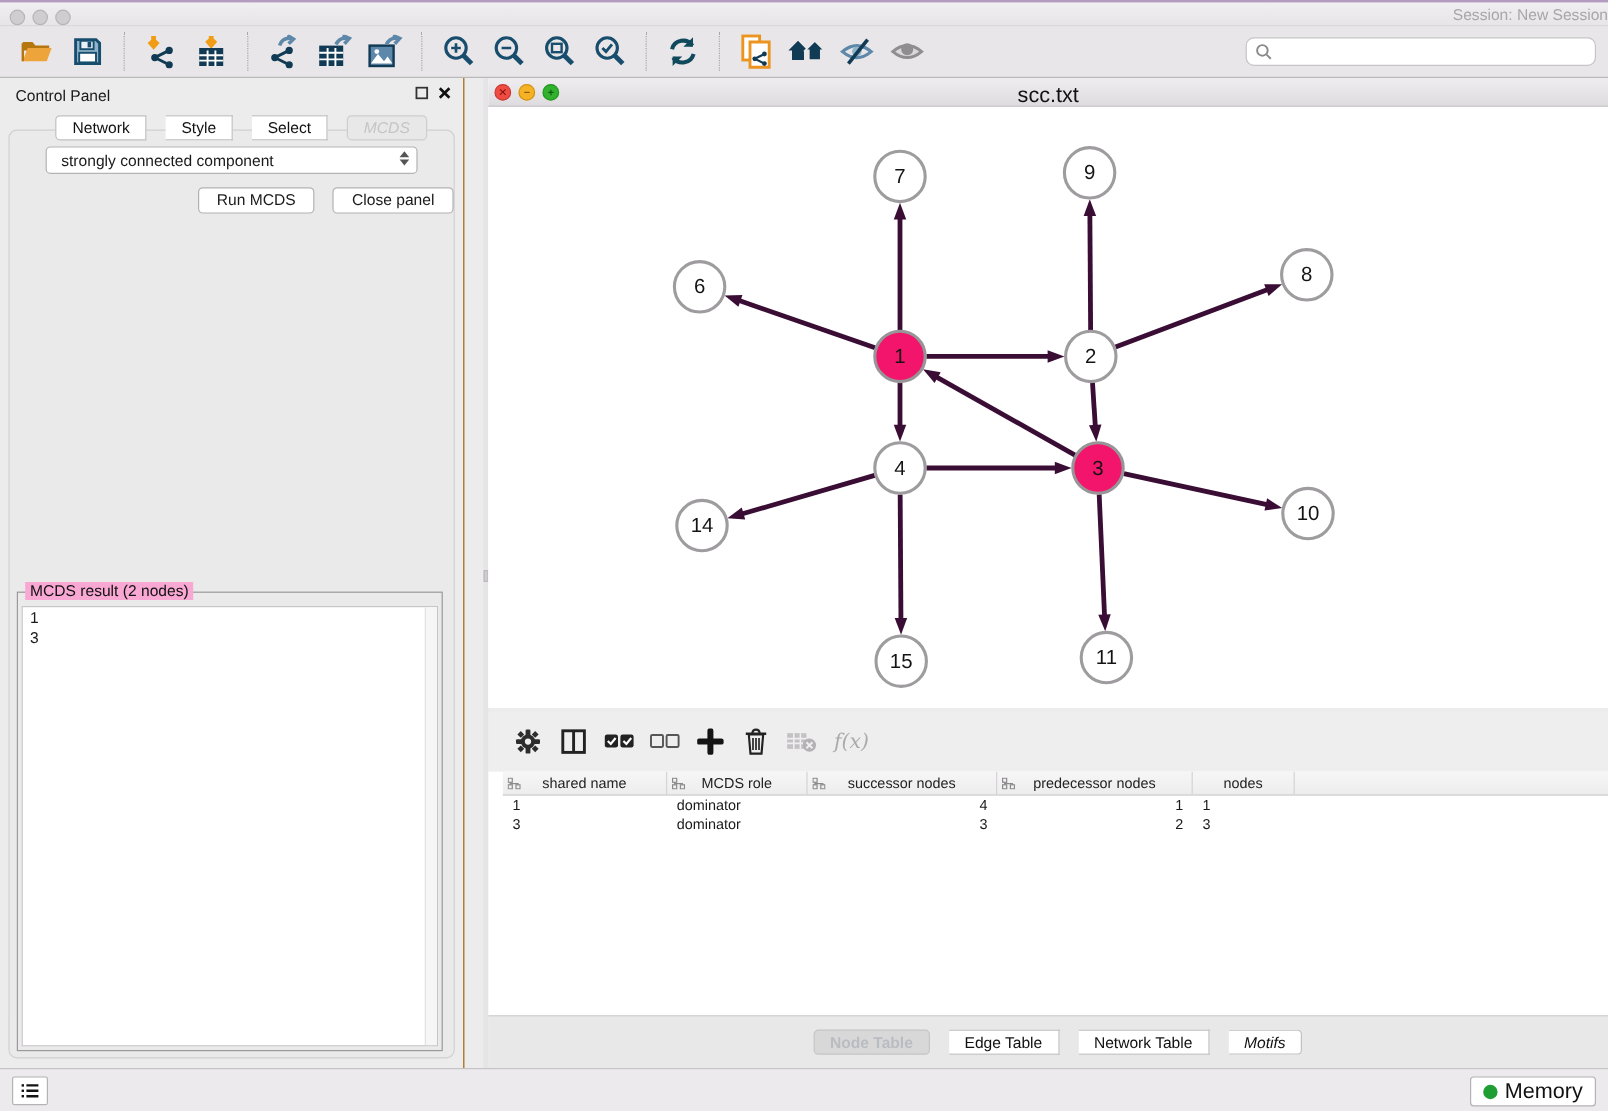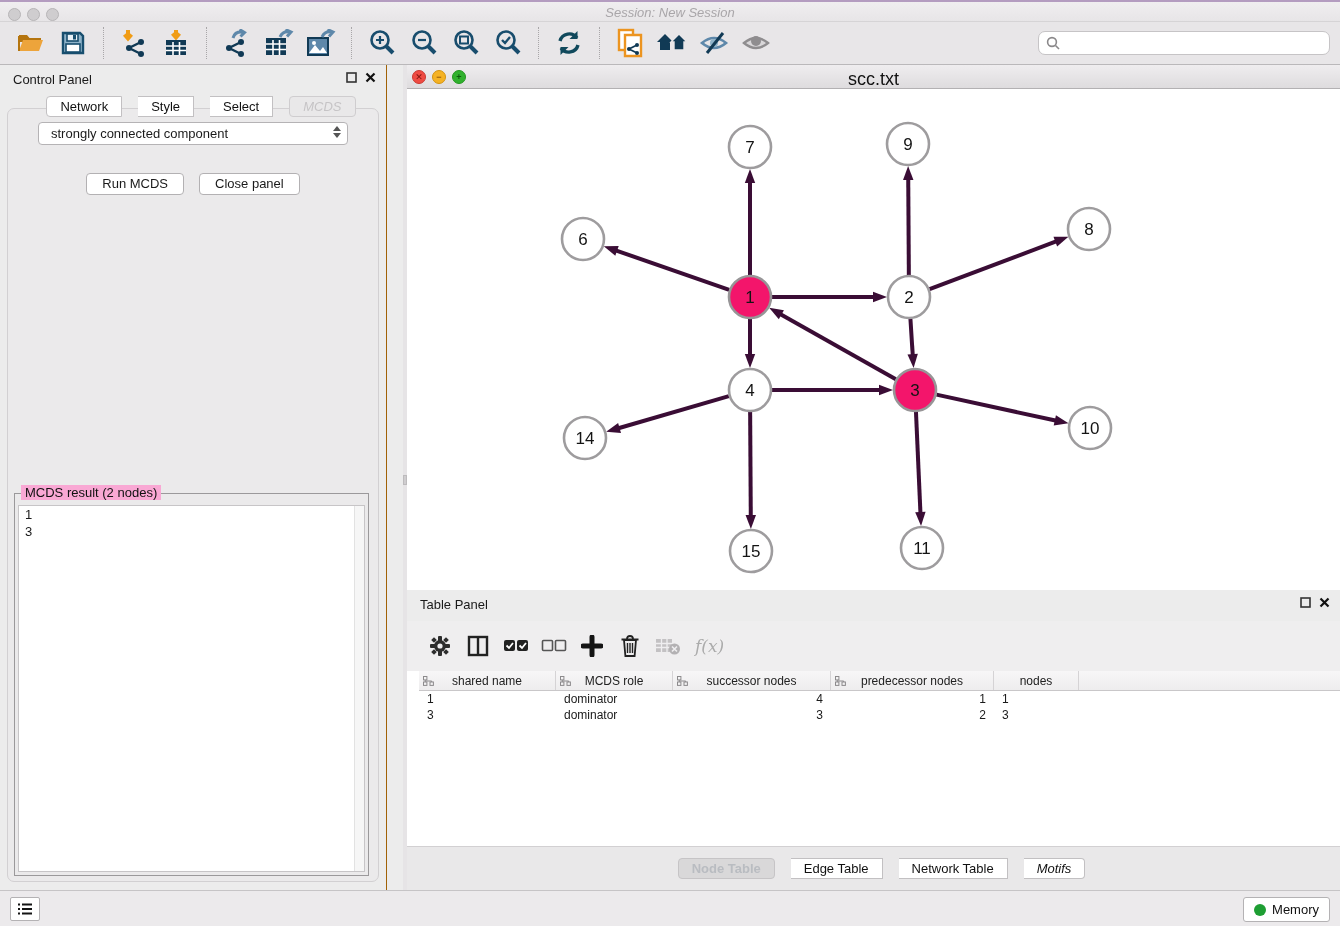--- a/index.html
+++ b/index.html
@@ -2,21 +2,21 @@
 <html><head>
 <meta charset="utf-8">
 <style>
   * { margin:0; padding:0; box-sizing:border-box; }
   html,body { width:1340px; height:926px; overflow:hidden; }
   body { font-family:"Liberation Sans","DejaVu Sans",sans-serif; background:#ececec; position:relative; font-size:13px; color:#1a1a1a; }
 
   
   #titlebar { position:absolute; left:0; top:0; width:1340px; height:22px;
     background:linear-gradient(#f0eef0,#e7e5e7); border-top:2px solid #b49cc0; border-bottom:1px solid #d6d4d6; }
-  #titlebar .title { position:absolute; left:0; right:0; top:3px; text-align:center; color:#a9a6a9; font-size:13px;font-style:italic; }
+  #titlebar .title { position:absolute; left:0; right:0; top:3px; text-align:right; color:#a9a6a9; font-size:13px; }
   .tl-dot { position:absolute; top:6px; width:13px; height:13px; border-radius:50%; background:#cfcdcf; border:1px solid #b7b5b7; }
 
   
   #main-toolbar { position:absolute; left:0; top:22px; width:1340px; height:43px;
     background:#e8e6e8; border-bottom:1px solid #bab8ba; display:flex; align-items:center; padding:0 10px; }
   .ticon { width:34px; height:34px; display:flex; align-items:center; justify-content:center; margin:0 4px; cursor:pointer; }
   .ticon svg { display:block; }
   .tsep { width:1px; height:32px; border-left:1px dotted #a8a6a8; margin:0 9px; }
   #search-wrap { margin-left:auto; width:292px; height:24px; background:#fff; border:1px solid #c6c4c6;
     border-radius:7px; display:flex; align-items:center; padding:0 7px; }
@@ -38,21 +38,21 @@
 
   #cp-body { position:absolute; left:7px; right:7px; top:43px; bottom:8px; background:#ebeaeb;
     border:1px solid #d2d0d2; border-radius:7px; z-index:1; }
   #opt-label { margin-top:28px; text-align:center; font-size:13px; color:#111; }
   #criterion { width:310px; height:23px; margin:13px auto 0 auto; background:#fff; border:1px solid #b5b3b5;
     border-radius:4px; display:flex; align-items:center; padding-left:12px; font-size:13px; cursor:pointer; position:relative; }
   #criterion .stepper { position:absolute; right:6px; top:3px; display:flex; flex-direction:column; gap:2px; align-items:center; }
   #criterion .stepper i { width:0; height:0; border-left:4px solid transparent; border-right:4px solid transparent; display:block; }
   #criterion .stepper i.up { border-bottom:5px solid #555; }
   #criterion .stepper i.dn { border-top:5px solid #555; }
-  .cp-buttons { display:flex; justify-content:center; gap:15px; margin-top:28px; }
+  .cp-buttons { display:flex; justify-content:flex-end; gap:15px; margin-top:11px; }
   .btn { height:22px; padding:0 15px; background:#fff; border:1px solid #b3b1b3; border-radius:4px;
     font-size:13px; line-height:20px; cursor:pointer; }
 
   #result-group { position:absolute; left:6px; right:9px; top:384px; bottom:5px; border:1px solid #9b999b; background:#ebeaeb; }
   #result-legend { position:absolute; left:6px; top:-9px; background:#f9a8d4; padding:0 4px; font-size:13px; color:#111; }
   #result-area { position:absolute; left:3px; right:3px; top:11px; bottom:3px; background:#fff; border:1px solid #c7c5c7; overflow:hidden; }
   #result-area .line { font-size:13px; padding:0 6px; line-height:17px; }
   #result-area .vscroll { position:absolute; right:0; top:0; bottom:0; width:10px; background:#f6f6f6; border-left:1px solid #e2e2e2; }
 
   
@@ -86,21 +86,21 @@
   #tp-tabs { height:44px; background:#e9e8e9; border-top:1px solid #d2d0d2; display:flex; align-items:center; justify-content:center; }
   #tp-tabs .tab.active { background:#d9d8d9; color:#b9bcc1; border:1px solid #c6c4c6;font-weight:bold; }
 
   
   #status-bar { position:absolute; left:0; bottom:0; width:1340px; height:36px; background:#eceaec; border-top:1px solid #c6c4c6; }
   #menu-btn { position:absolute; left:10px; top:6px; width:30px; height:24px; background:#fff; border:1px solid #b4b2b4; border-radius:2px;
     display:flex; align-items:center; justify-content:center; cursor:pointer; }
   #memory-btn { position:absolute; right:10px; top:6px; height:25px; background:#fff; border:1px solid #b4b2b4; border-radius:3px;
     display:flex; align-items:center; padding:0 10px; gap:6px; cursor:pointer; }
   #memory-btn .dot { width:12px; height:12px; border-radius:50%; background:#1e9e33; }
-  #memory-btn .lbl { font-size:13px; color:#111; }
+  #memory-btn .lbl { font-size:18px; color:#111; }
 </style>
 </head>
 <body>
 
 <div id="titlebar">
   <span class="tl-dot" style="left:8px"></span>
   <span class="tl-dot" style="left:27px"></span>
   <span class="tl-dot" style="left:46px"></span>
   <div class="title">Session: New Session</div>
 </div>
@@ -342,31 +342,20 @@
         <text x="683" y="339" text-anchor="middle" dominant-baseline="central" font-size="17" fill="#141414">10</text>
         <circle cx="344" cy="462" r="21" fill="#ffffff" stroke="#9e9c9e" stroke-width="2.6"></circle>
         <text x="344" y="462" text-anchor="middle" dominant-baseline="central" font-size="17" fill="#141414">15</text>
         <circle cx="515" cy="459" r="21" fill="#ffffff" stroke="#9e9c9e" stroke-width="2.6"></circle>
         <text x="515" y="459" text-anchor="middle" dominant-baseline="central" font-size="17" fill="#141414">11</text>
       </svg>
   </div>
 </div>
 
 <div id="table-panel">
-  <div class="panel-head">
-    <span class="ph-title">Table Panel</span>
-    <span class="ph-icons">
-      <svg width="11" height="11" viewBox="0 0 11 11">
-          <rect x="1" y="1" width="9" height="9" fill="none" stroke="#333" stroke-width="1.6"></rect>
-        </svg>
-      <svg width="11" height="11" viewBox="0 0 11 11">
-          <path d="M1.5 1.5 L9.5 9.5 M9.5 1.5 L1.5 9.5" stroke="#111" stroke-width="2.2"></path>
-        </svg>
-    </span>
-  </div>
   <div id="tp-toolbar">
     <span class="tpicon">
       <svg width="22" height="22" viewBox="0 0 22 22">
           <g fill="#2d2d2d">
             <rect x="9" y="1" width="4" height="20" rx="1"></rect>
             <rect x="1" y="9" width="20" height="4" rx="1"></rect>
             <rect x="3" y="3" width="4" height="4" transform="rotate(45 5 5)"></rect>
             <rect x="15" y="3" width="4" height="4" transform="rotate(45 17 5)"></rect>
             <rect x="3" y="15" width="4" height="4" transform="rotate(45 5 17)"></rect>
             <rect x="15" y="15" width="4" height="4" transform="rotate(45 17 17)"></rect>

